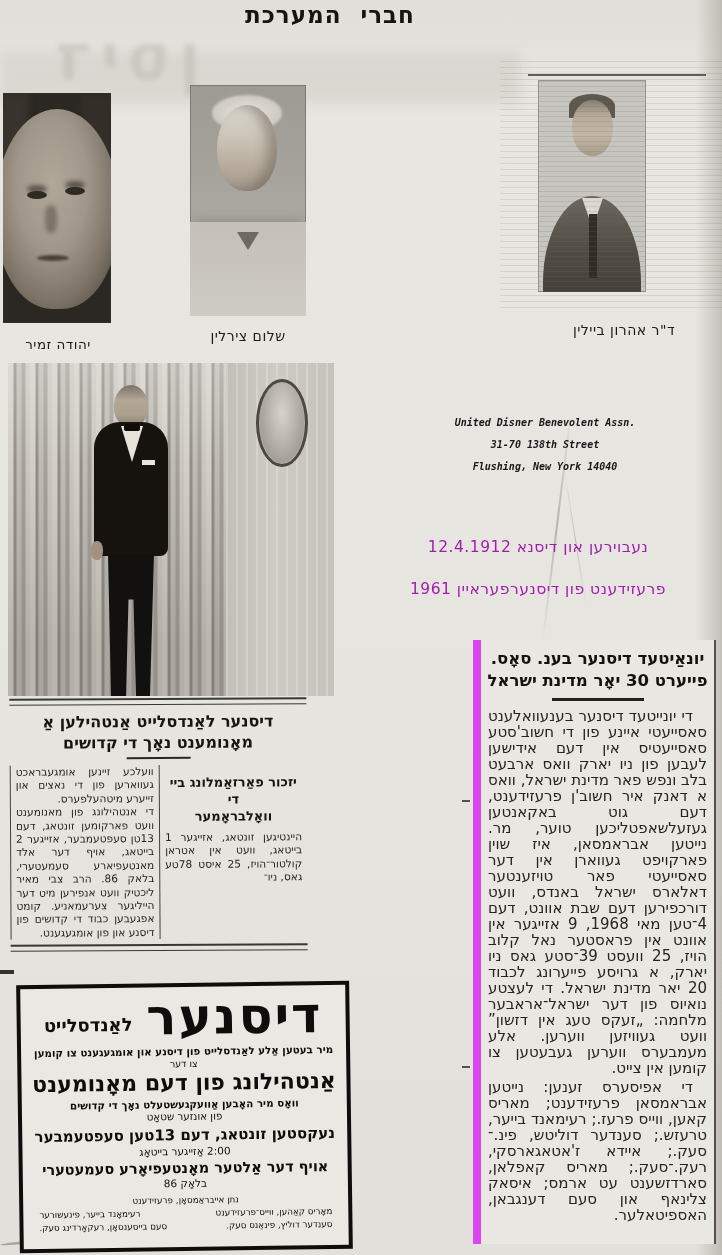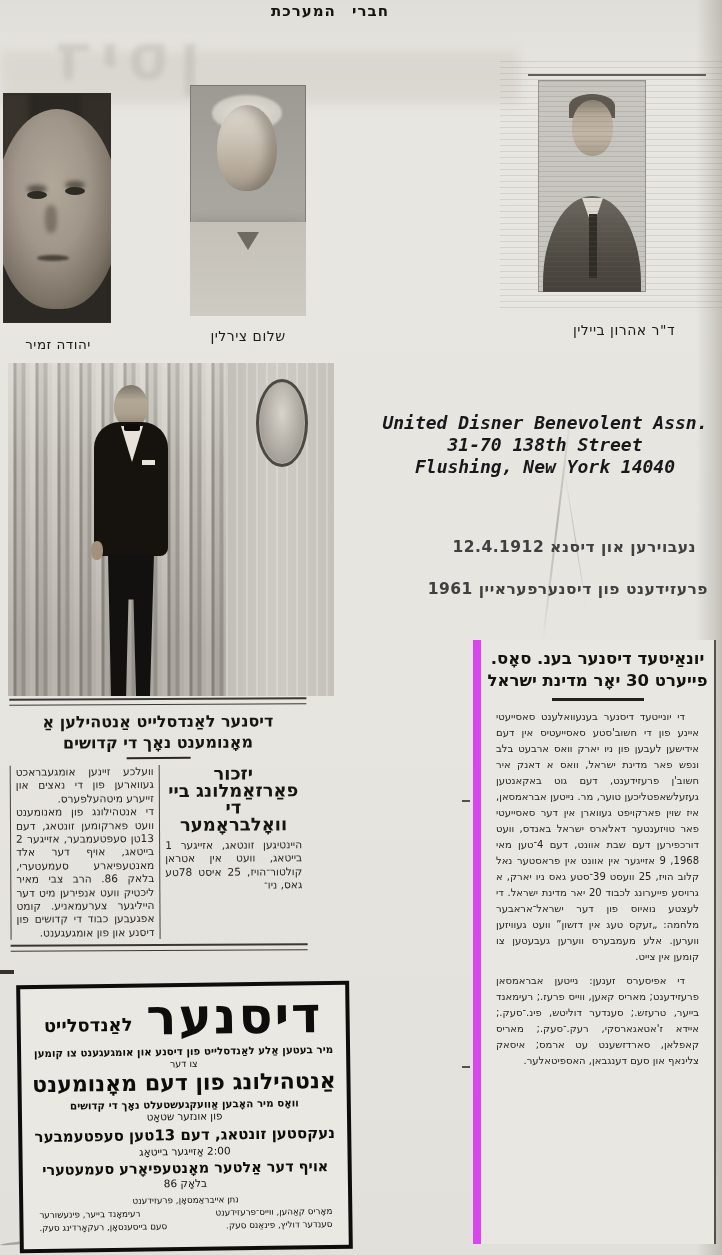--- a/index.html
+++ b/index.html
@@ -25,21 +25,21 @@
     background:linear-gradient(180deg,transparent,rgba(90,85,78,.35),transparent);}
   .crease2{left:575px;top:470px;width:1px;height:140px;transform:rotate(-9deg);
     background:linear-gradient(180deg,transparent,rgba(90,85,78,.28),transparent);}
   .edge-dash{left:0;top:970px;width:14px;height:4px;background:#35322c;}
   .tick1{left:462px;top:800px;width:8px;height:2px;background:#55514a;}
   .tick2{left:462px;top:1066px;width:8px;height:2px;background:#55514a;}
   .curve-bl{left:0;top:1240px;width:64px;height:3px;background:rgba(60,56,50,.35);border-radius:50%;transform:rotate(-6deg);}
   
   .title{
     left:225px;top:2px;width:210px;text-align:center;direction:rtl;
-    font-size:15px;font-weight:bold;color:#161410;word-spacing:10px;letter-spacing:1px;
+    font-size:23px;font-weight:bold;color:#161410;word-spacing:10px;letter-spacing:1px;
   }
   
   .photo{overflow:hidden;box-shadow:0 0 0 1px rgba(60,56,50,.35) inset;}
   .photoA{left:3px;top:93px;width:108px;height:230px;background:#2b2722;}
   .pa-face{position:absolute;left:-8px;top:16px;width:124px;height:200px;border-radius:50% 50% 46% 46%;
     background:radial-gradient(ellipse at 46% 38%,#b2a899 0%,#a0968a 38%,#7d7467 66%,#4a433a 92%);}
   .pa-hairL{position:absolute;left:-4px;top:0;width:30px;height:70px;background:#38332c;border-radius:0 0 60% 0;filter:blur(3px);}
   .pa-hairR{position:absolute;right:-4px;top:0;width:34px;height:80px;background:#332e28;border-radius:0 0 0 60%;filter:blur(3px);}
   .pa-eyeL{position:absolute;left:24px;top:98px;width:20px;height:8px;background:#2e2a24;border-radius:50%;box-shadow:0 -6px 4px rgba(40,36,30,.6);}
   .pa-eyeR{position:absolute;left:62px;top:94px;width:20px;height:8px;background:#2e2a24;border-radius:50%;box-shadow:0 -6px 4px rgba(40,36,30,.6);}
@@ -90,43 +90,43 @@
   .m-legs{position:absolute;left:98px;top:191px;width:50px;height:142px;background:#131110;
     clip-path:polygon(4% 0,96% 0,88% 100%,60% 100%,55% 32%,45% 32%,40% 100%,10% 100%);}
   
   .cap{direction:rtl;text-align:center;font-size:13.5px;color:#1d1b17;letter-spacing:.5px;}
   .capA{left:8px;top:336px;width:100px;}
   .capB{left:192px;top:328px;width:112px;font-size:14px;}
   .capC{left:548px;top:322px;width:152px;font-size:14px;}
   
   .addr{left:378px;top:412px;width:334px;text-align:center;
     font-family:"DejaVu Sans Mono",monospace;font-style:italic;font-weight:bold;
-    font-size:18px;line-height:22px;color:#18181a;}
-  .bio-line{direction:rtl;text-align:right;font-weight:bold;color:#404040;letter-spacing:.5px;}
+    font-size:10px;line-height:22px;color:#18181a;}
+  .bio-line{direction:rtl;text-align:center;font-weight:normal;color:#a21caf;letter-spacing:.5px;}
   .bio1{left:380px;top:538px;width:316px;font-size:15.5px;}
   .bio2{left:368px;top:580px;width:340px;font-size:15.5px;}
   
   .clipR{left:473px;top:640px;width:243px;height:604px;box-sizing:border-box;
     border-left:8px solid #d946ef;border-right:2px solid #55514a;background:#e9e7e2;}
   .rc-head{margin:8px 3px 0;text-align:center;font-weight:bold;font-size:16.5px;line-height:22px;direction:rtl;color:#14120f;}
   .rc-rule{width:92px;height:3px;background:#23211d;margin:6px auto 7px;}
-  .rc-body{margin:8px;padding:0 7px;direction:rtl;text-align:justify;font-size:10px;line-height:16px;color:#26231f;text-indent:14px;}
+  .rc-body{margin:0;padding:0 7px;direction:rtl;text-align:justify;font-size:15px;line-height:16px;color:#26231f;text-indent:14px;}
   .rc-body2{margin-top:3px;}
   
   .clipL{left:10px;top:698px;width:297px;transform:rotate(-.3deg);}
   .dblrule{height:4px;border-top:2px solid #3a3731;border-bottom:1.5px solid #3a3731;}
   .lc-head{text-align:center;font-weight:bold;font-size:16px;line-height:21px;direction:rtl;color:#17150f;margin-top:6px;}
   .lc-srule{width:64px;height:2px;background:#2a2722;margin:4px auto 6px;}
   .lc-cols{display:flex;direction:rtl;}
   .lc-col{width:50%;box-sizing:border-box;padding:0 5px;direction:rtl;text-align:justify;
     font-size:10.6px;line-height:13.4px;color:#26231f;}
   .lc-col-right{border-left:1.5px solid #43403a;}
   .lc-col-left{white-space:pre-line;border-right:none;}
   .lc-cols-wrap{border-left:1.5px solid #43403a;margin-top:2px;}
-  .lc-sub{text-align:center;font-weight:bold;font-size:18px;line-height:17px;margin:0 0 6px;direction:rtl;color:#17150f;}
+  .lc-sub{text-align:center;font-weight:bold;font-size:13px;line-height:17px;margin:9px 0 6px;direction:rtl;color:#17150f;}
   .lc-subtext{direction:rtl;text-align:justify;font-size:10.6px;line-height:13.4px;color:#26231f;}
   .lc-bottom{margin-top:5px;}
   
   .adbox{left:18px;top:983px;width:333px;height:268px;box-sizing:border-box;
     border:4px solid #0e0d0b;background:#eae8e2;transform:rotate(-.8deg);
     padding:4px 10px 6px;direction:rtl;color:#0e0d0b;}
   .ad-brandrow{display:flex;direction:rtl;justify-content:center;align-items:flex-end;gap:14px;}
   .ad-brand{font-size:50px;font-weight:bold;line-height:52px;letter-spacing:2px;}
   .ad-brandside{font-size:18px;font-weight:bold;padding-bottom:9px;}
   .ad-c{text-align:center;}

